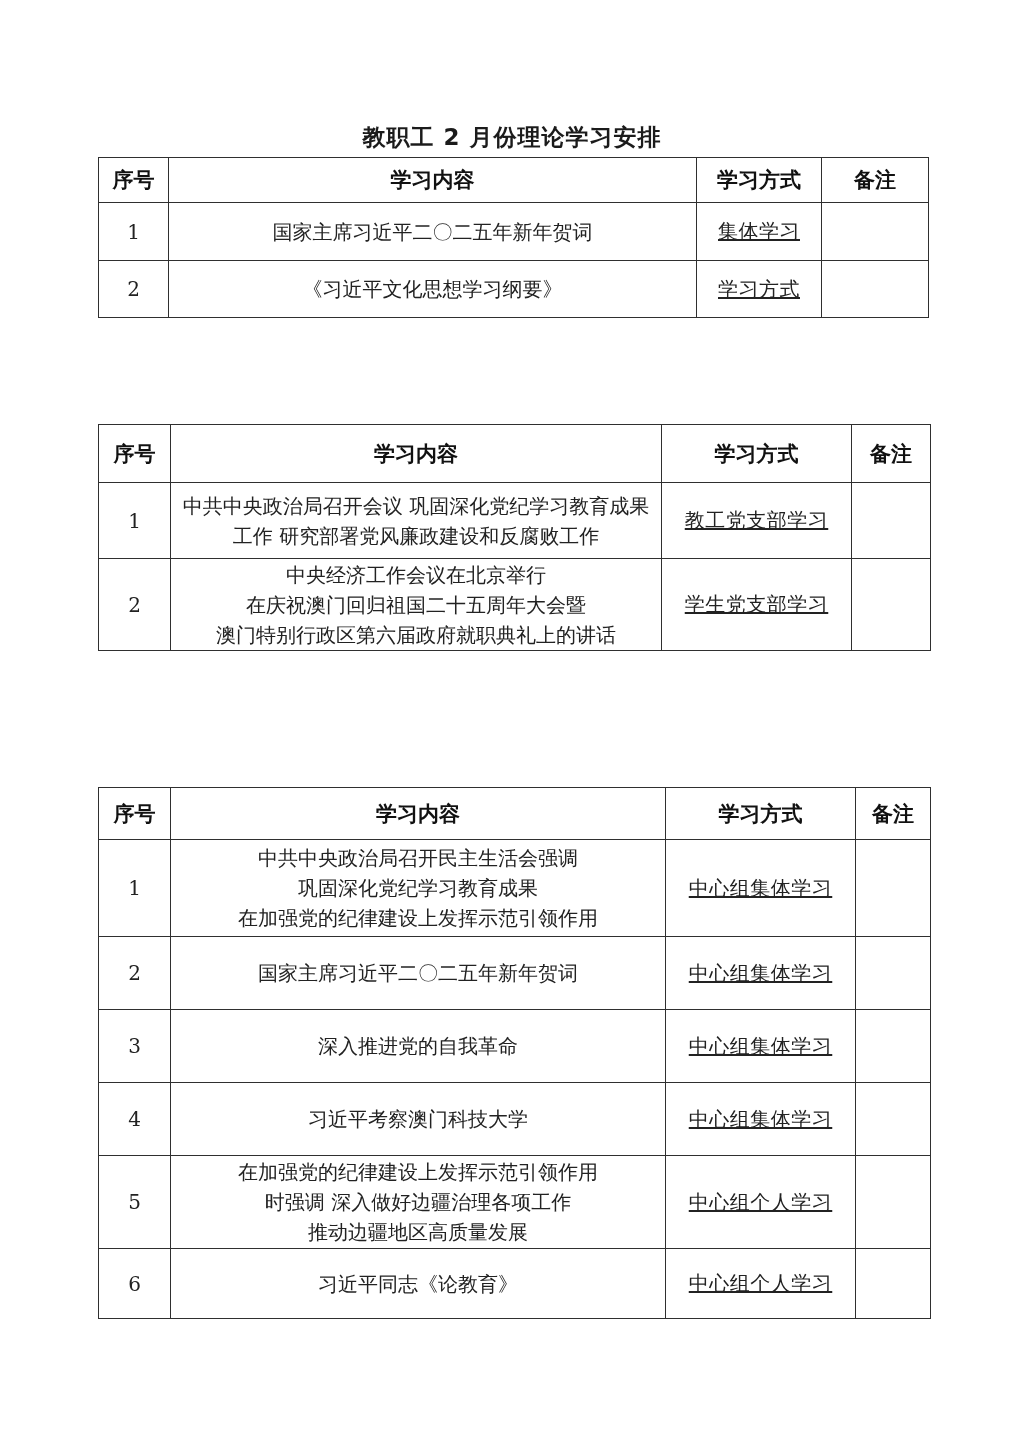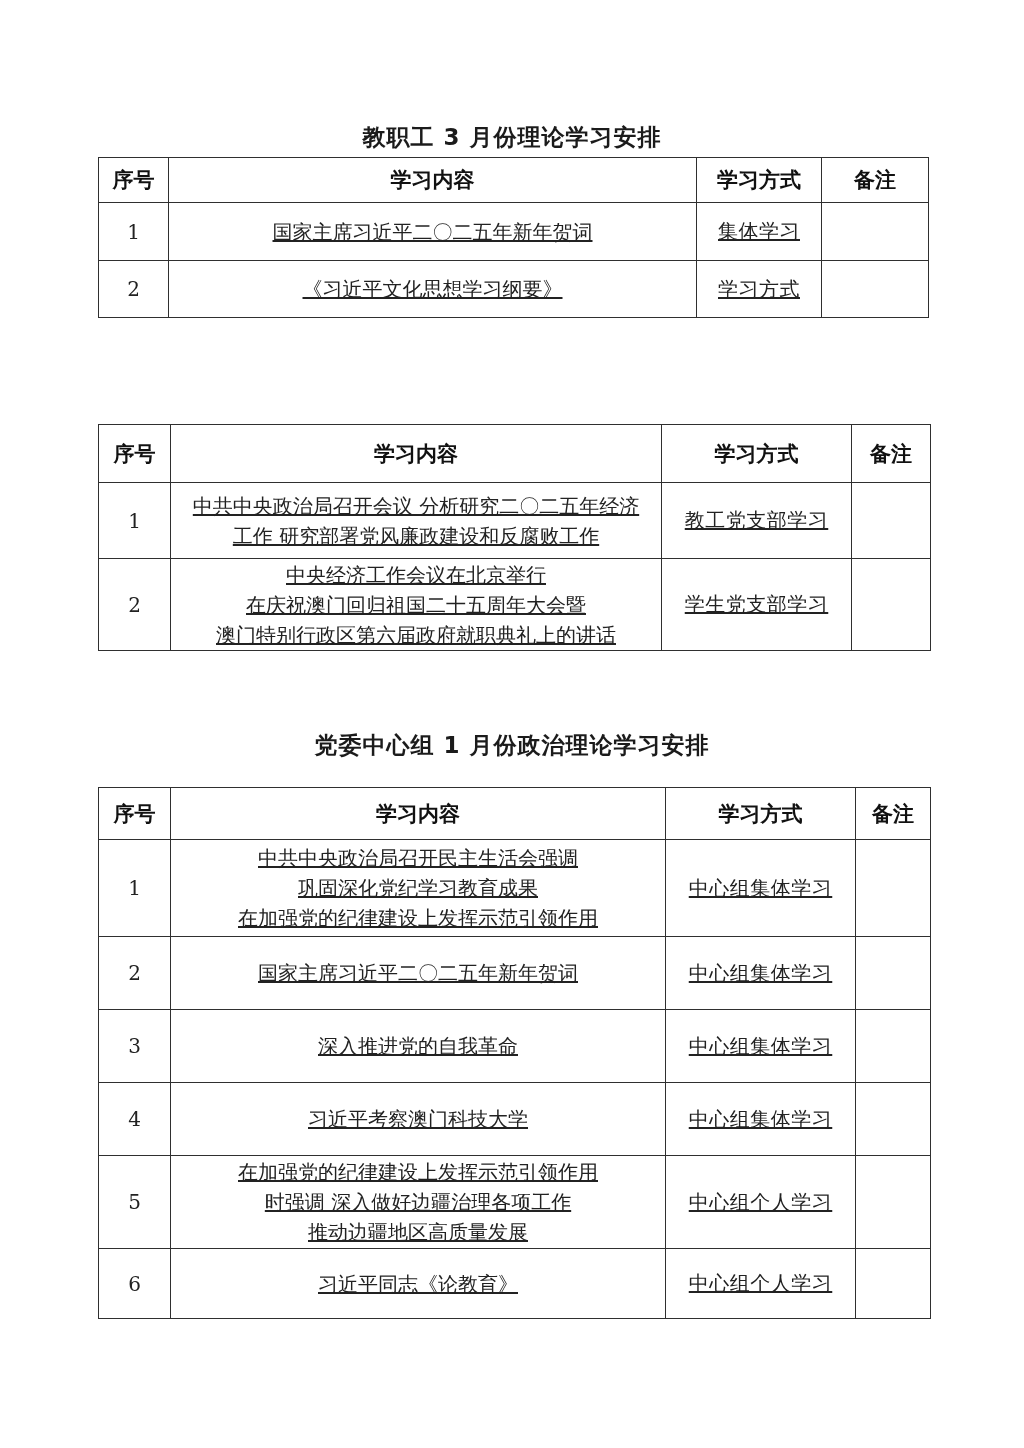--- a/index.html
+++ b/index.html
@@ -49,21 +49,21 @@
     font-family: "DejaVu Sans", sans-serif;
     font-weight: 700;
     font-size: 21px;
     color: #111111;
   }
   table.sched td {
     font-size: 20px;
     color: #222222;
   }
   td.cell-no { font-size: 20px; }
-  td.cell-content .line { line-height: 30px; text-decoration: underline; }
+  td.cell-content .line { line-height: 30px; }
   td.cell-method { letter-spacing: 0.5px; text-decoration: underline; }
 
   #table-1 { left: 98px;  top: 157px; width: 830px; }
   #table-1 tr:nth-child(1) { height: 45px; }
   #table-1 tr:nth-child(2) { height: 58px; }
   #table-1 tr:nth-child(3) { height: 57px; }
 
   #table-2 { left: 98px; top: 424px; width: 832px; }
   #table-2 tr:nth-child(1) { height: 58px; }
   #table-2 tr:nth-child(2) { height: 76px; }
@@ -76,21 +76,21 @@
   #table-3 tr:nth-child(4) { height: 73px; }
   #table-3 tr:nth-child(5) { height: 73px; }
   #table-3 tr:nth-child(6) { height: 93px; }
   #table-3 tr:nth-child(7) { height: 70px; }
 </style>
 </head>
 <body>
 
 <div class="page">
 
-  <h2 class="tbl-title" id="title-1">教职工 3 月份理论学习安排</h2>
+  <h2 class="tbl-title" id="title-1">教职工 2 月份理论学习安排</h2>
 
   <table class="sched" id="table-1">
     <colgroup>
       <col style="width:70px">
         <col style="width:528px">
         <col style="width:125px">
         <col style="width:107px">
     </colgroup>
     <tbody>
         <tr>
@@ -130,40 +130,39 @@
     <tbody>
         <tr>
       <th>序号</th>
       <th>学习内容</th>
       <th>学习方式</th>
       <th>备注</th>
     </tr>
     <tr>
       <td class="cell-no">1</td>
       <td class="cell-content">
-        <div class="line">中共中央政治局召开会议 分析研究二〇二五年经济</div>
+        <div class="line">中共中央政治局召开会议 巩固深化党纪学习教育成果</div>
         <div class="line">工作 研究部署党风廉政建设和反腐败工作</div>
       </td>
       <td class="cell-method">教工党支部学习</td>
       <td class="cell-note"></td>
     </tr>
     <tr>
       <td class="cell-no">2</td>
       <td class="cell-content">
         <div class="line">中央经济工作会议在北京举行</div>
         <div class="line">在庆祝澳门回归祖国二十五周年大会暨</div>
         <div class="line">澳门特别行政区第六届政府就职典礼上的讲话</div>
       </td>
       <td class="cell-method">学生党支部学习</td>
       <td class="cell-note"></td>
     </tr>
   </tbody>
     </table>
 
-  <h2 class="tbl-title" id="title-3">党委中心组 1 月份政治理论学习安排</h2>
 
   <table class="sched" id="table-3">
     <colgroup>
       <col style="width:72px">
         <col style="width:495px">
         <col style="width:190px">
         <col style="width:75px">
     </colgroup>
     <tbody>
         <tr>

